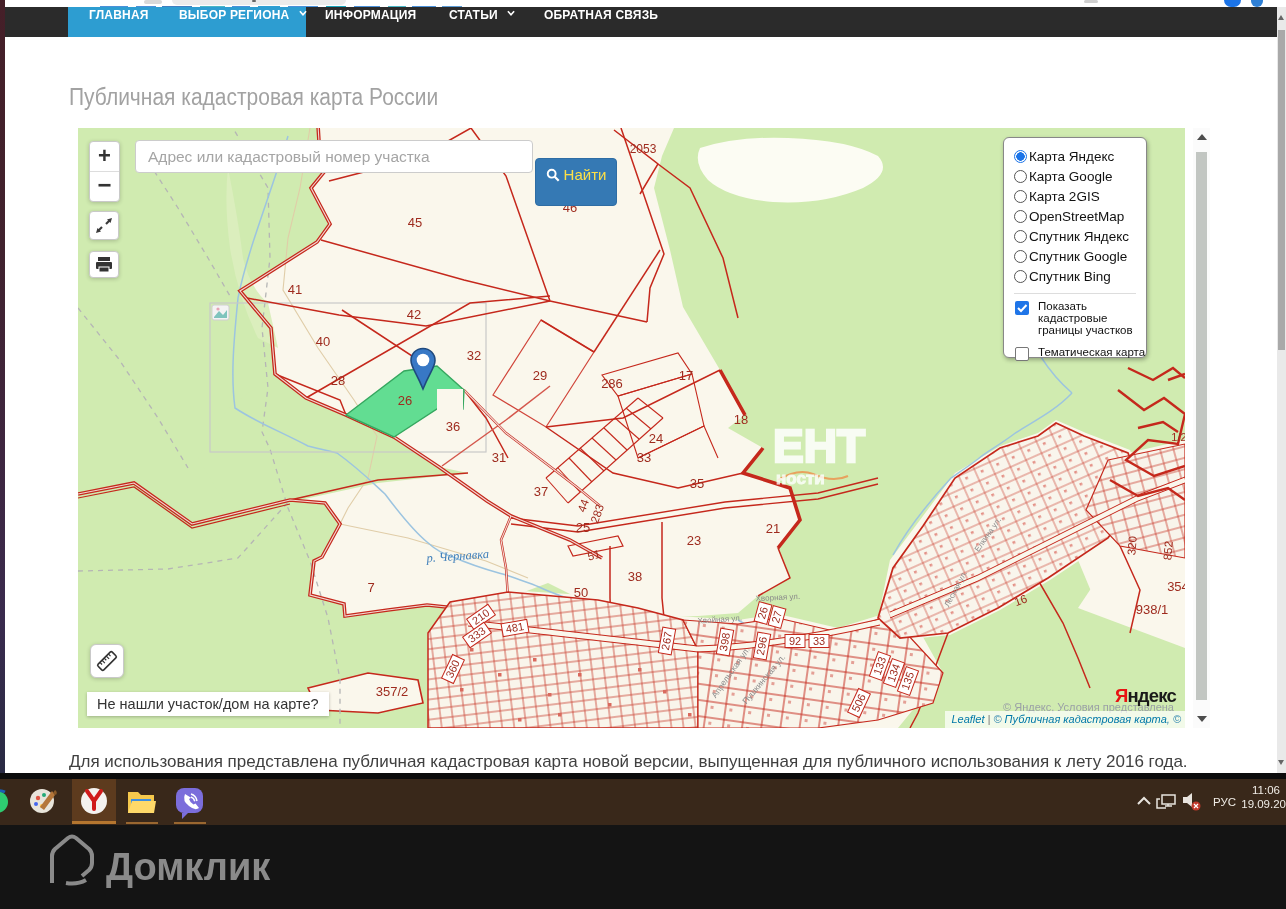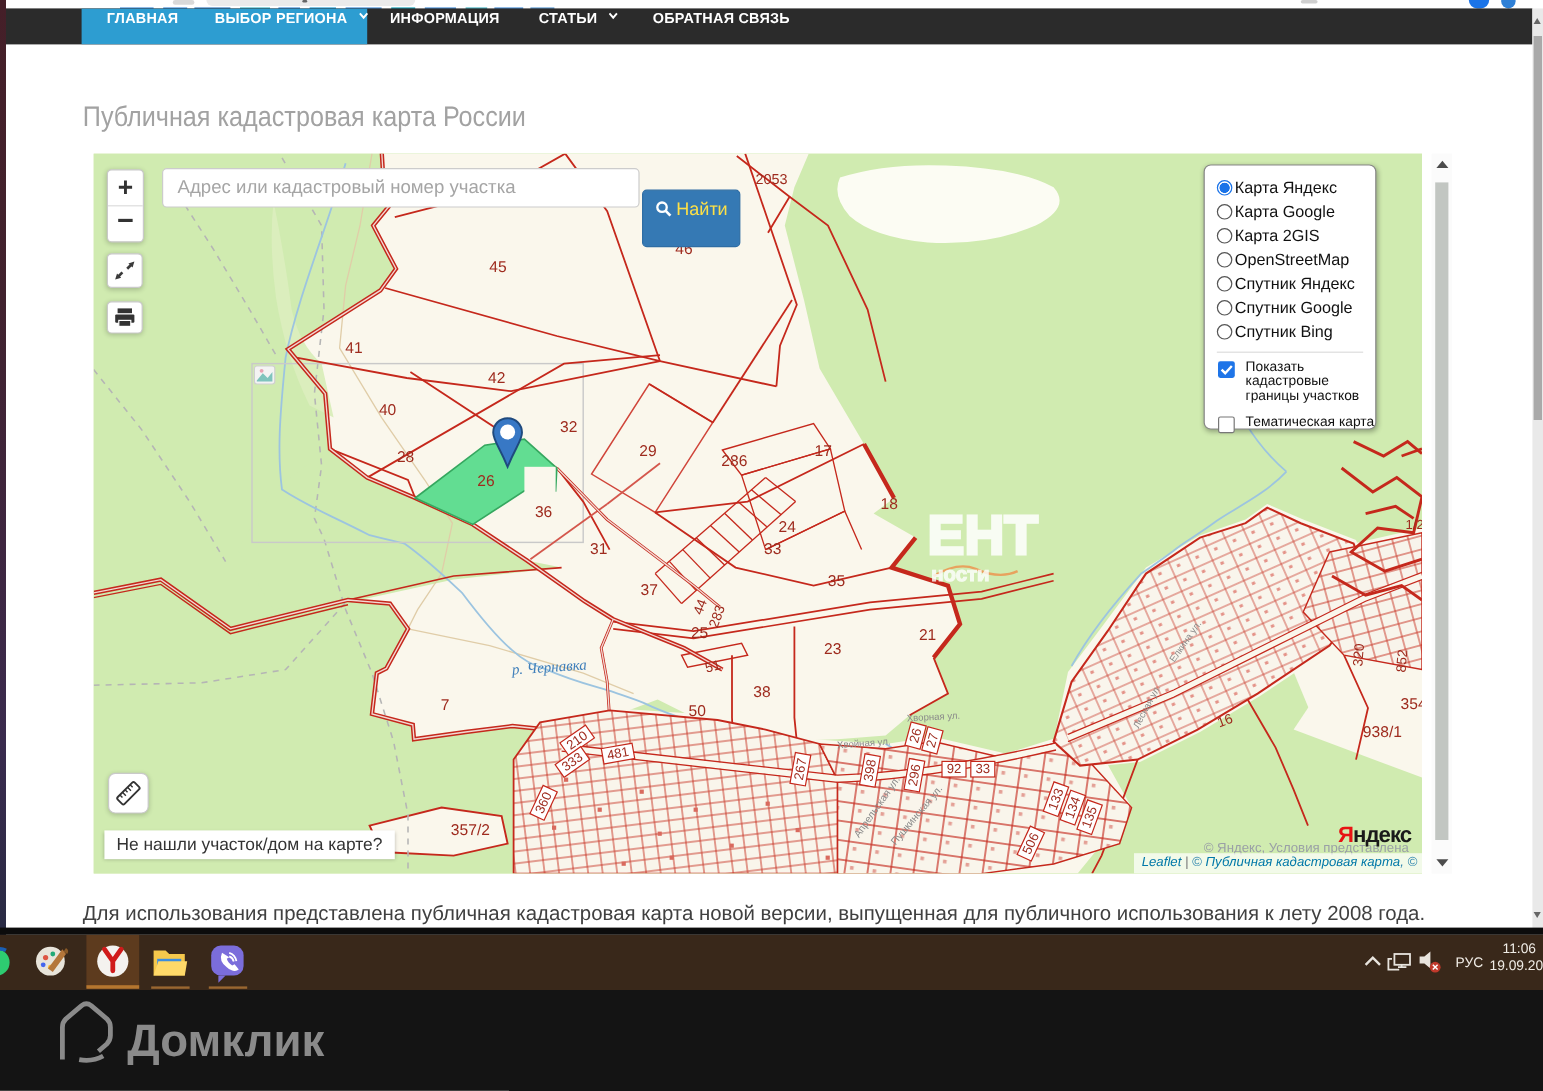--- a/index.html
+++ b/index.html
@@ -407,21 +407,21 @@
   <div class="arr" style="left:4px;top:6px;border-left:5px solid transparent;border-right:5px solid transparent;border-bottom:6px solid #4c4c4c;"></div>
   <div class="thumb"></div>
   <div class="arr" style="left:4px;top:588px;border-left:5px solid transparent;border-right:5px solid transparent;border-top:6px solid #4c4c4c;"></div>
 </div>
 <div id="outersb">
   <div class="arr" style="left:1px;top:8px;border-left:3.5px solid transparent;border-right:3.5px solid transparent;border-bottom:5px solid #666;"></div>
   <div class="thumb"></div>
   <div class="arr" style="left:1px;top:753px;border-left:3.5px solid transparent;border-right:3.5px solid transparent;border-top:5px solid #666;"></div>
 </div>
 
-<div id="foot">Для использования представлена публичная кадастровая карта новой версии, выпущенная для публичного использования к лету 2008 года.</div>
+<div id="foot">Для использования представлена публичная кадастровая карта новой версии, выпущенная для публичного использования к лету 2016 года.</div>
 <div id="blackline"></div>
 <div id="taskbar">
   <svg width="1286" height="46" viewBox="0 0 1286 46">
 
     <circle cx="-3" cy="23" r="11" fill="#2ecc71"></circle>
     <path d="M-8,15 A11,11 0 0 1 5,13" stroke="#1a5fb4" stroke-width="3" fill="none"></path>
 
     <g transform="translate(42,22)">
       <circle r="12" fill="#e8e4da"></circle>
       <circle cx="-4" cy="-3" r="2.2" fill="#d54"></circle>

